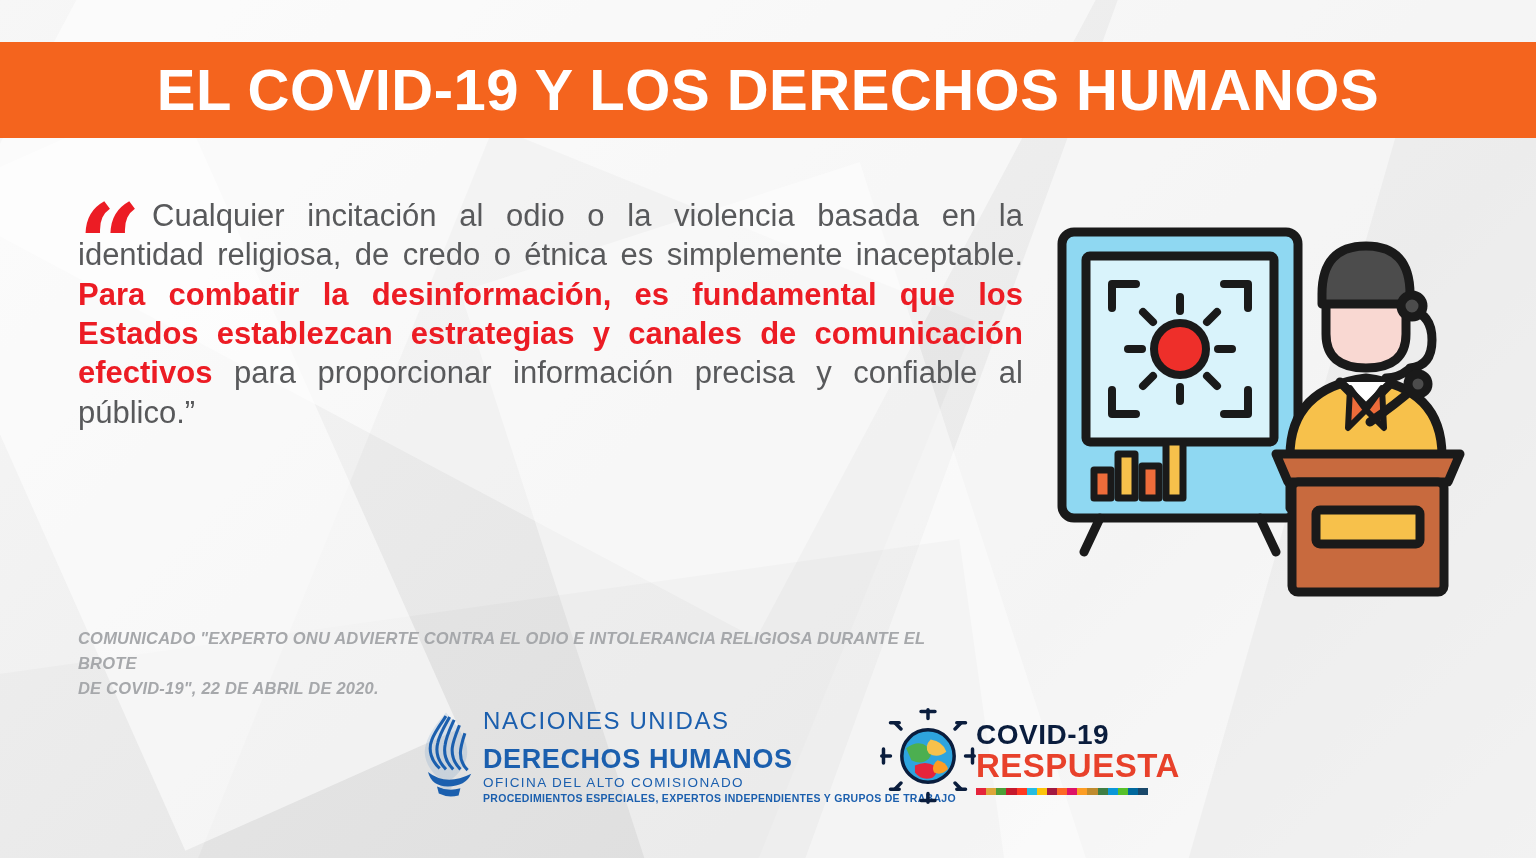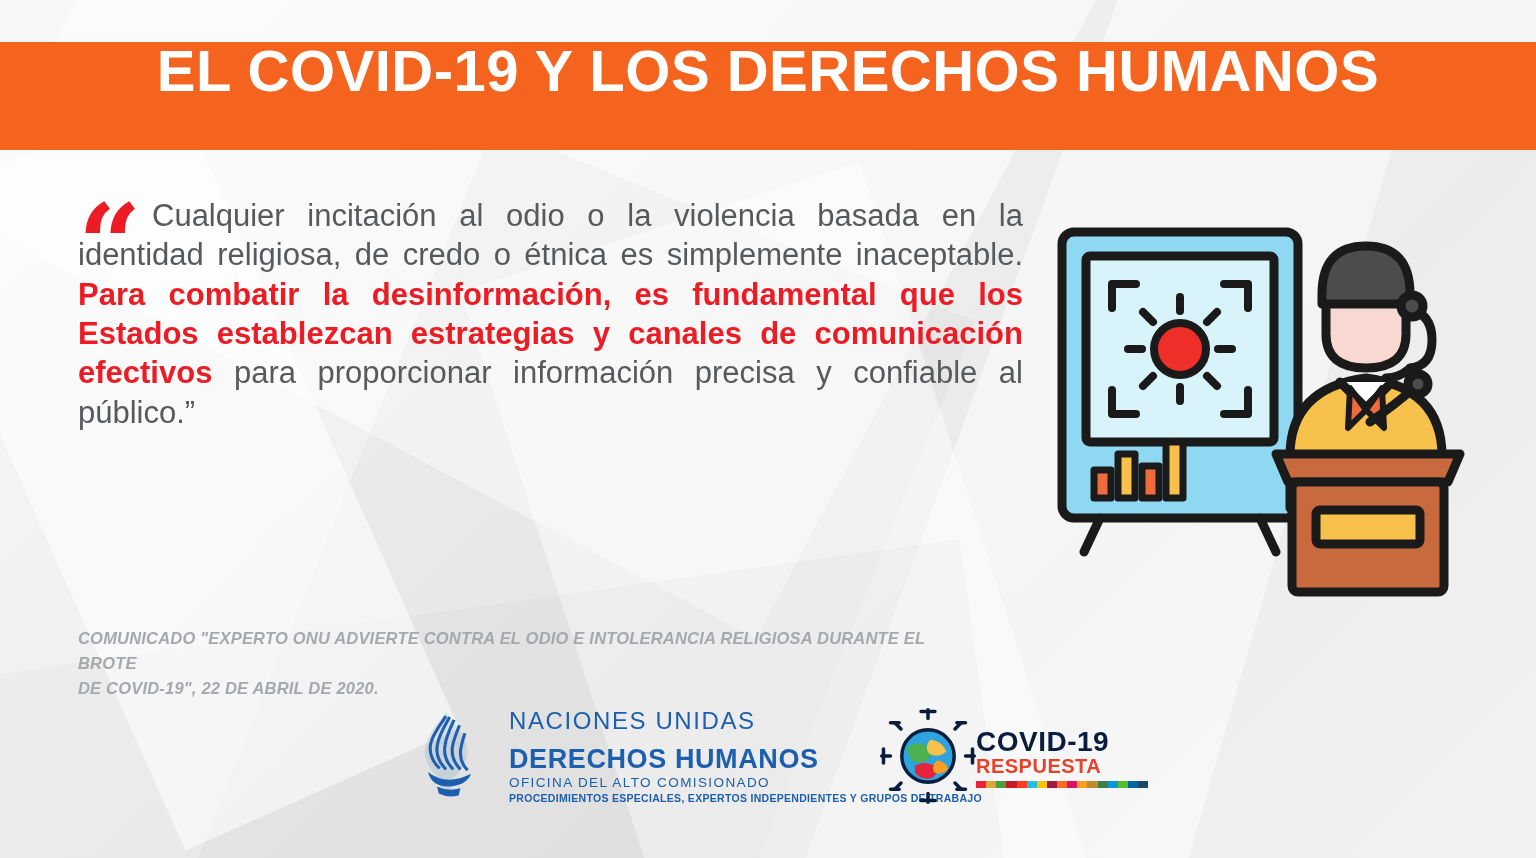--- a/index.html
+++ b/index.html
@@ -68,23 +68,24 @@
     transform: rotate(-24deg);
     background: rgba(255,255,255,0.55);
   }
 
   
   .title-band {
     position: absolute;
     left: 0;
     top: 42px;
     width: 100%;
-    height: 108px;
+    height: 96px;
     background: #f4641e;
     display: flex;
+    align-items: center;
     justify-content: center;
   }
   .title-band h1 {
     margin: 0;
     color: #ffffff;
     font-size: 58px;
     line-height: 1;
     font-weight: bold;
     letter-spacing: 0.5px;
     font-family: "Liberation Sans", sans-serif;
@@ -160,21 +161,21 @@
     bottom: 30px;
     width: 100%;
     height: 120px;
   }
   .un-logo {
     position: absolute;
     left: 410px;
     top: 0;
     display: flex;
     align-items: center;
-    gap: 27px;
+    gap: 1px;
   }
   .un-text {
     color: #1b5fae;
     font-family: "Liberation Sans", sans-serif;
     line-height: 1.05;
   }
   .un-l1 { font-size: 24px; letter-spacing: 1.6px; font-weight: normal; }
   .un-l2 { font-size: 27px; letter-spacing: 0.6px; font-weight: bold; margin-top: 12px; }
   .un-l3 { font-size: 13.5px; letter-spacing: 1.4px; font-weight: normal; margin-top: 2px;}
   .un-l4 { font-size: 10.5px; letter-spacing: 0.3px; font-weight: bold; margin-top: 3px;}
@@ -191,21 +192,21 @@
     font-family: "Liberation Sans", sans-serif;
     line-height: 1.02;
   }
   .covid-l1 {
     font-size: 28px;
     font-weight: bold;
     color: #0a1d3d;
     letter-spacing: 0.5px;
   }
   .covid-l2 {
-    font-size: 20px;
+    font-size: 33px;
     font-weight: bold;
     color: #e8412b;
     letter-spacing: 0.5px;
   }
   .sdg-bar {
     display: flex;
     height: 7px;
     width: 172px;
     margin-top: 5px;
   }

